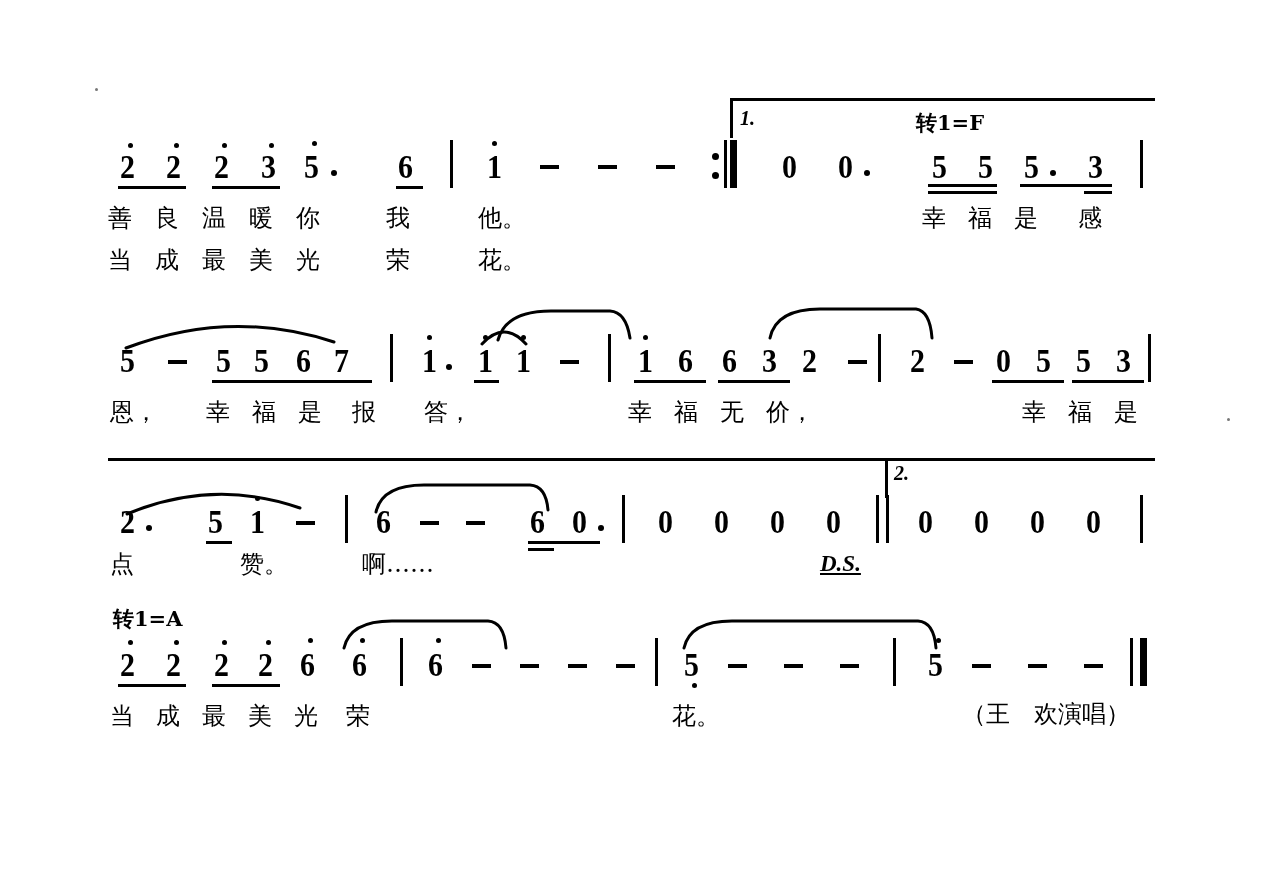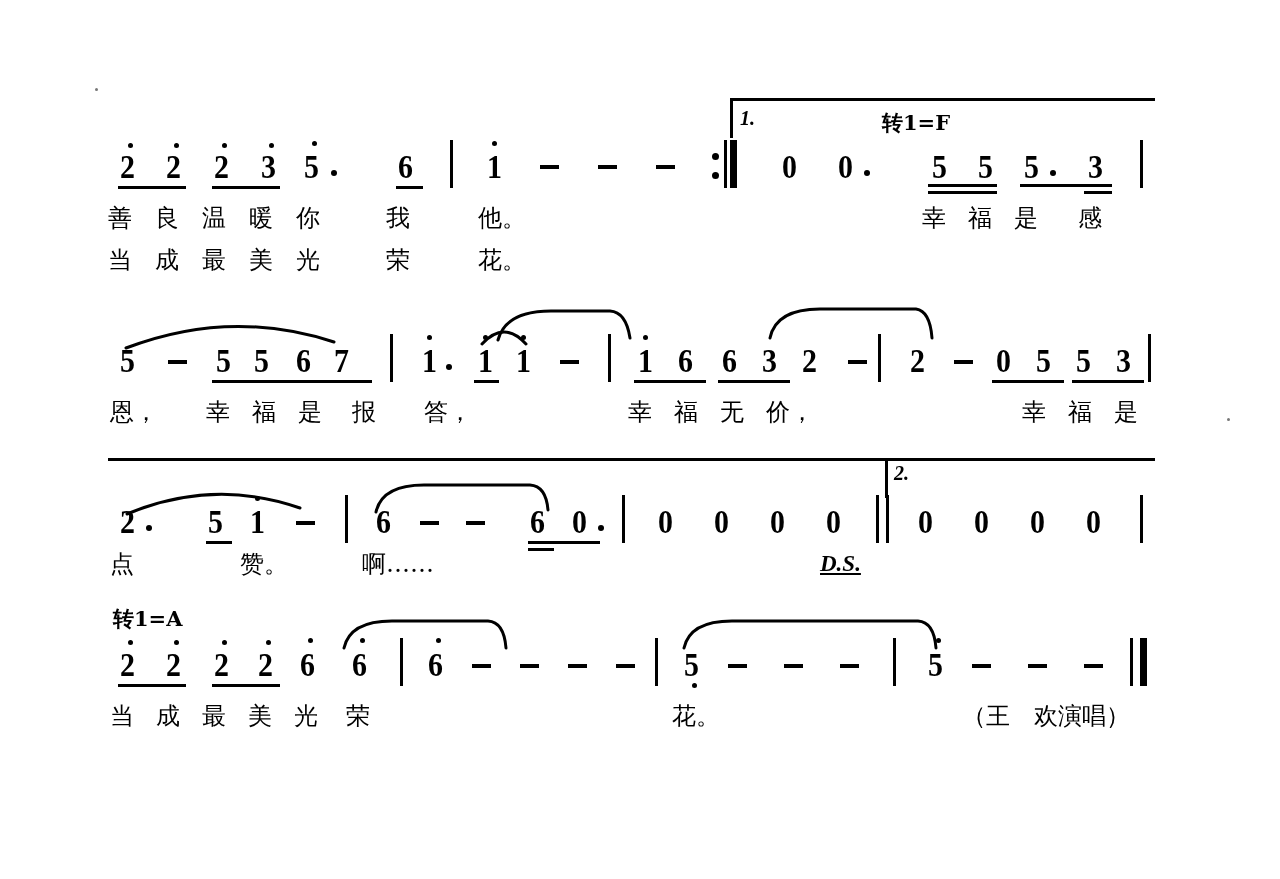--- a/index.html
+++ b/index.html
@@ -109,21 +109,21 @@
 
   <div class="speck" style="left:95px;top:88px;"></div>
   <div class="speck" style="left:1227px;top:418px;"></div>
 
   <div>
 
     <div class="volta-line" style="left:730px;top:98px;width:425px;"></div>
     <div class="volta-stem" style="left:730px;top:98px;height:40px;"></div>
     <div class="volta-label" style="left:740px;top:108px;">1.</div>
 
-    <div class="marking" style="left:882px;top:112px;">转1=F</div>
+    <div class="marking" style="left:916px;top:112px;">转1=F</div>
 
     <div class="note" style="left:120px;top:150px;">2</div>
     <div class="odot" style="left:128px;top:143px;"></div>
 
     <div class="note" style="left:166px;top:150px;">2</div>
     <div class="odot" style="left:174px;top:143px;"></div>
     <div class="beam" style="left:118px;top:186px;width:68px;"></div>
 
     <div class="note" style="left:214px;top:150px;">2</div>
     <div class="odot" style="left:222px;top:143px;"></div>
@@ -410,16 +410,16 @@
     <div class="bar thick" style="left:1140px;top:638px;height:48px;"></div>
 
     <div class="lyric" style="left:110px;top:704px;">当</div>
     <div class="lyric" style="left:156px;top:704px;">成</div>
     <div class="lyric" style="left:202px;top:704px;">最</div>
     <div class="lyric" style="left:248px;top:704px;">美</div>
     <div class="lyric" style="left:294px;top:704px;">光</div>
     <div class="lyric" style="left:346px;top:704px;">荣</div>
     <div class="lyric" style="left:672px;top:704px;">花。</div>
 
-    <div class="credit" style="left:962px;top:704px;">（王　欢演唱）</div>
+    <div class="credit" style="left:962px;top:704px;font-family:Liberation Mono, monospace;">（王　欢演唱）</div>
   </div>
 
 </div>
 
 </body></html>

